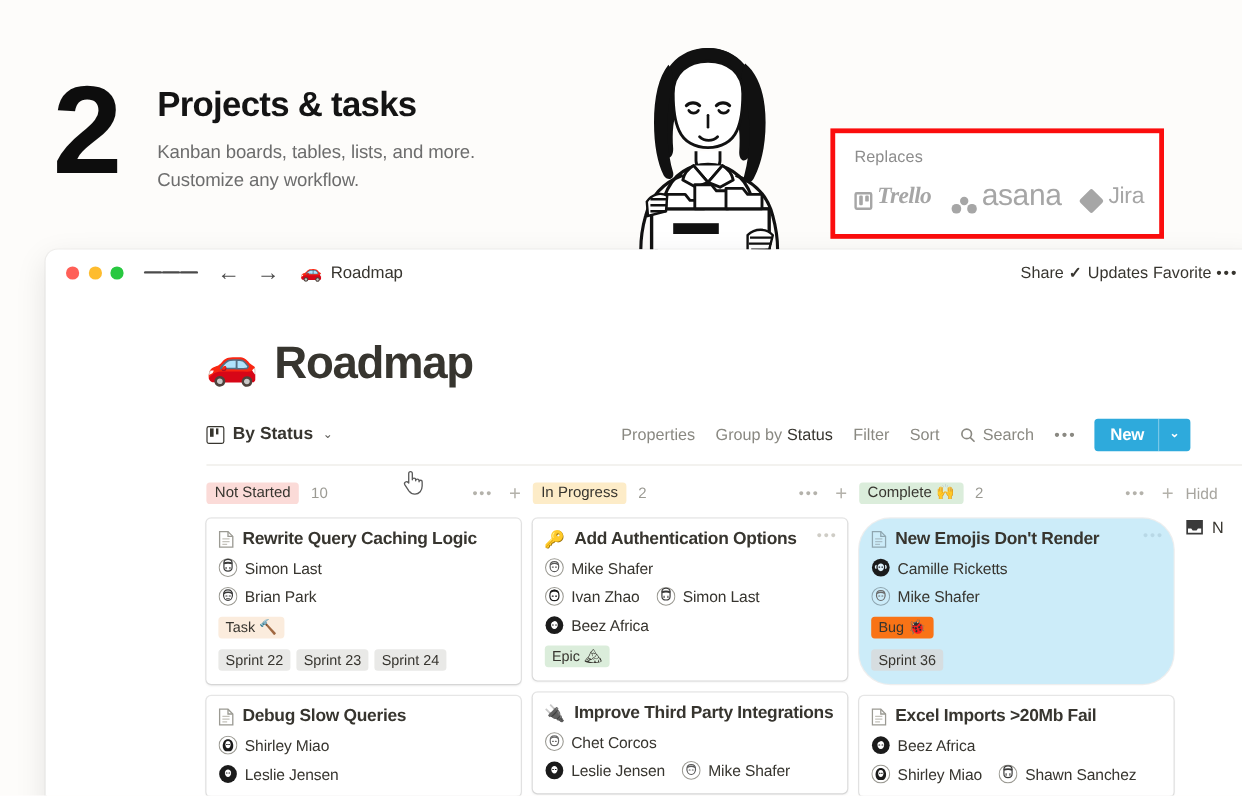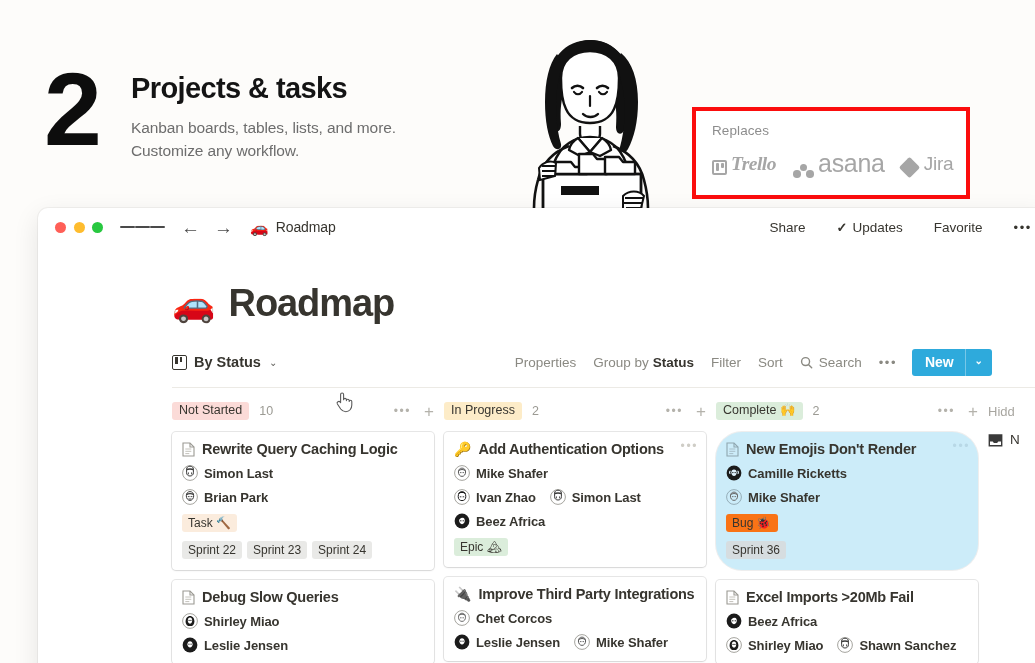--- a/index.html
+++ b/index.html
@@ -98,21 +98,21 @@
     display: block; width: 15px; height: 1.7px; background: #4a4a4a;
     border-radius: 1px; margin: 3.1px 0;
   }
   .arrow { margin-left: 16px; font-size: 19px; color: #4a4a4a; line-height: 1; }
   .arrow.fwd { margin-left: 14px; }
   .bc { display: flex; align-items: center; gap: 7px; margin-left: 17px; }
   .bc-emoji { font-size: 15px; line-height: 1; }
   .bc-label { font-size: 14px; color: #37352f; letter-spacing: -0.1px; }
 
   .tb-right {
-    margin-left: auto; display: flex; gap: 31px;
+    margin-left: auto; display: flex; gap: 4px;
     font-size: 13.5px; color: #37352f;
   }
   .tb-right .with-check { display: flex; align-items: center; gap: 5px; }
   .check { font-size: 13px; color: #37352f; font-weight: 700; }
   .dots3 { letter-spacing: 1.6px; color: #37352f; font-size: 13px; }
 
   
   .pagebody { padding: 0 0 0 0; }
   .page-title {
     display: flex; align-items: center; gap: 13px;
@@ -140,21 +140,21 @@
   .board-icon::before { left: 2.2px; height: 7px; }
   .board-icon::after { left: 6.6px; height: 4.5px; }
   .view-tab-label { font-size: 14.5px; font-weight: 700; color: #37352f; }
   .chev { font-size: 10px; color: #5f5e5a; margin-left: 1px; }
 
   .viewbar-right {
     margin-left: auto; display: flex; align-items: center; gap: 17px;
     font-size: 13.5px; color: #8a8982;
   }
   .gb { display: flex; gap: 4px; }
-  .gb b { color: #37352f; font-weight: 700; }
+  .gb b { color: #37352f; font-weight: 400; }
   .srch { display: flex; align-items: center; gap: 6px; }
   .srch svg { display: block; }
   .newbtn {
     display: flex; align-items: stretch; border-radius: 3px; overflow: hidden;
     background: #2eaadc; margin-left: -2px;
   }
   .newbtn .nb-main {
     color: #fff; font-size: 14px; font-weight: 700;
     padding: 5px 11px 6px 13px; letter-spacing: -0.1px;
   }
@@ -198,21 +198,21 @@
   .card-title-row { display: flex; align-items: center; gap: 7px; }
   .card-emoji { font-size: 14px; line-height: 1; }
   .doc-icon { width: 13px; height: 15px; flex: 0 0 13px; }
   .card-title {
     font-size: 14.5px; font-weight: 700; color: #37352f; letter-spacing: -0.25px;
   }
   .card-dots {
     position: absolute; right: 8px; top: 7px; color: #cfcdc6;
     letter-spacing: 1.6px; font-size: 12px;
   }
-  .ppl-row { display: flex; align-items: center; gap: 7px; margin-top: 8px; font-weight: bold; }
+  .ppl-row { display: flex; align-items: center; gap: 7px; margin-top: 8px; }
   .ppl { display: flex; align-items: center; gap: 6px; margin-right: 7px; }
   .ppl-name { font-size: 13px; color: #37352f; letter-spacing: -0.1px; }
   .avatar { width: 16px; height: 16px; flex: 0 0 16px; }
   .tags { display: flex; gap: 5px; flex-wrap: wrap; margin-top: 9px; }
   .tag {
     font-size: 12px; border-radius: 3px; padding: 2.5px 6px 3.5px;
     color: #37352f; line-height: 1; white-space: nowrap;
   }
   .tag.gray { background: #e9e9e7; }
   .tray-row { display: flex; align-items: center; gap: 7px; margin-top: 10px; }

